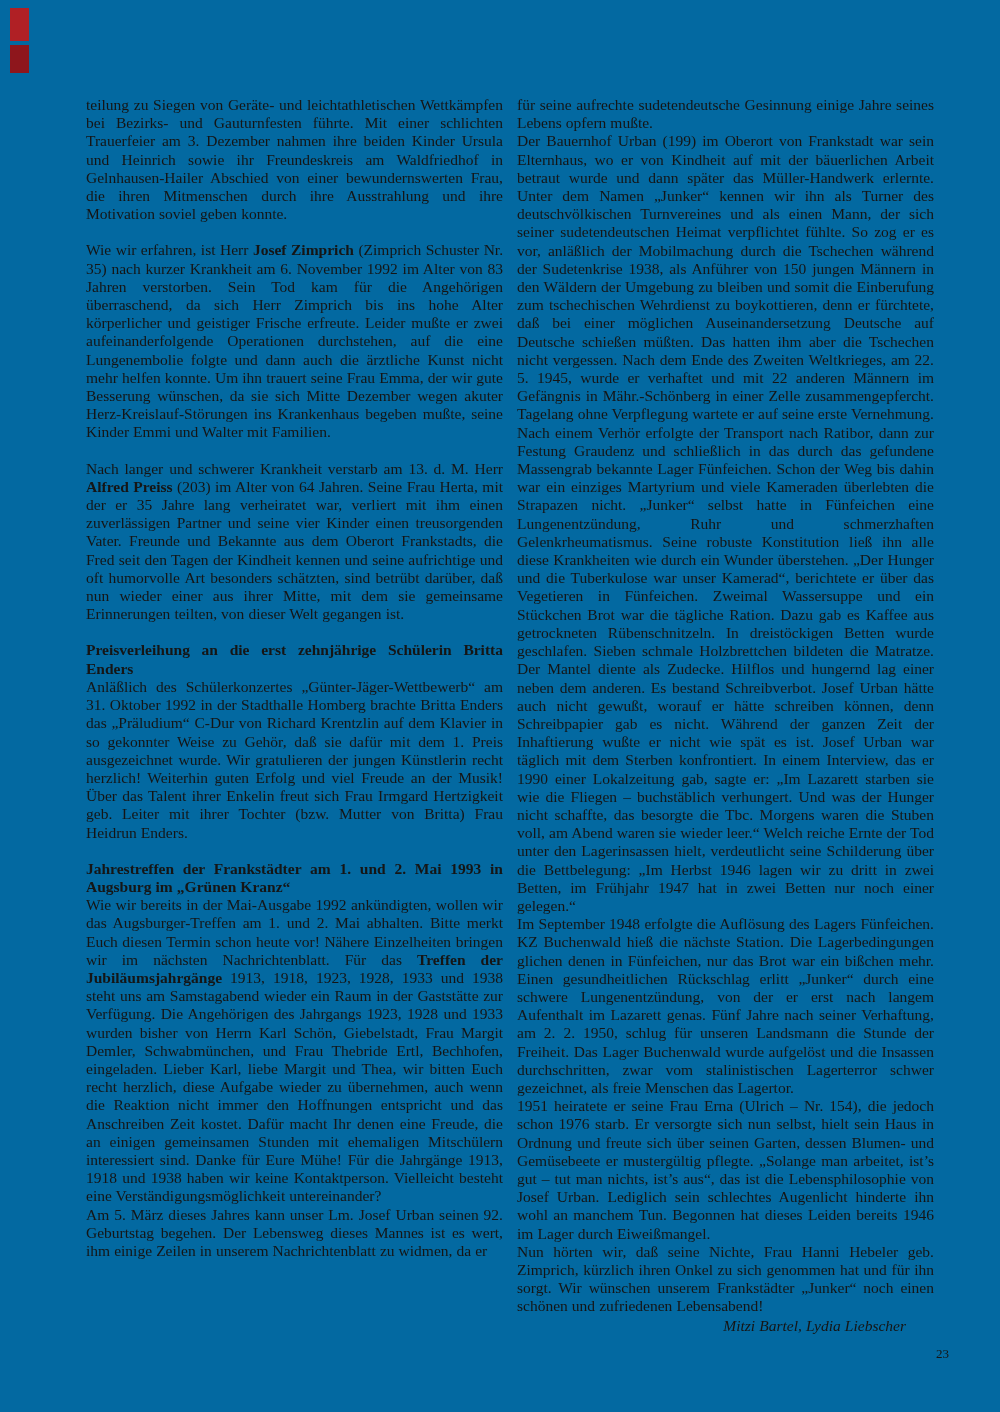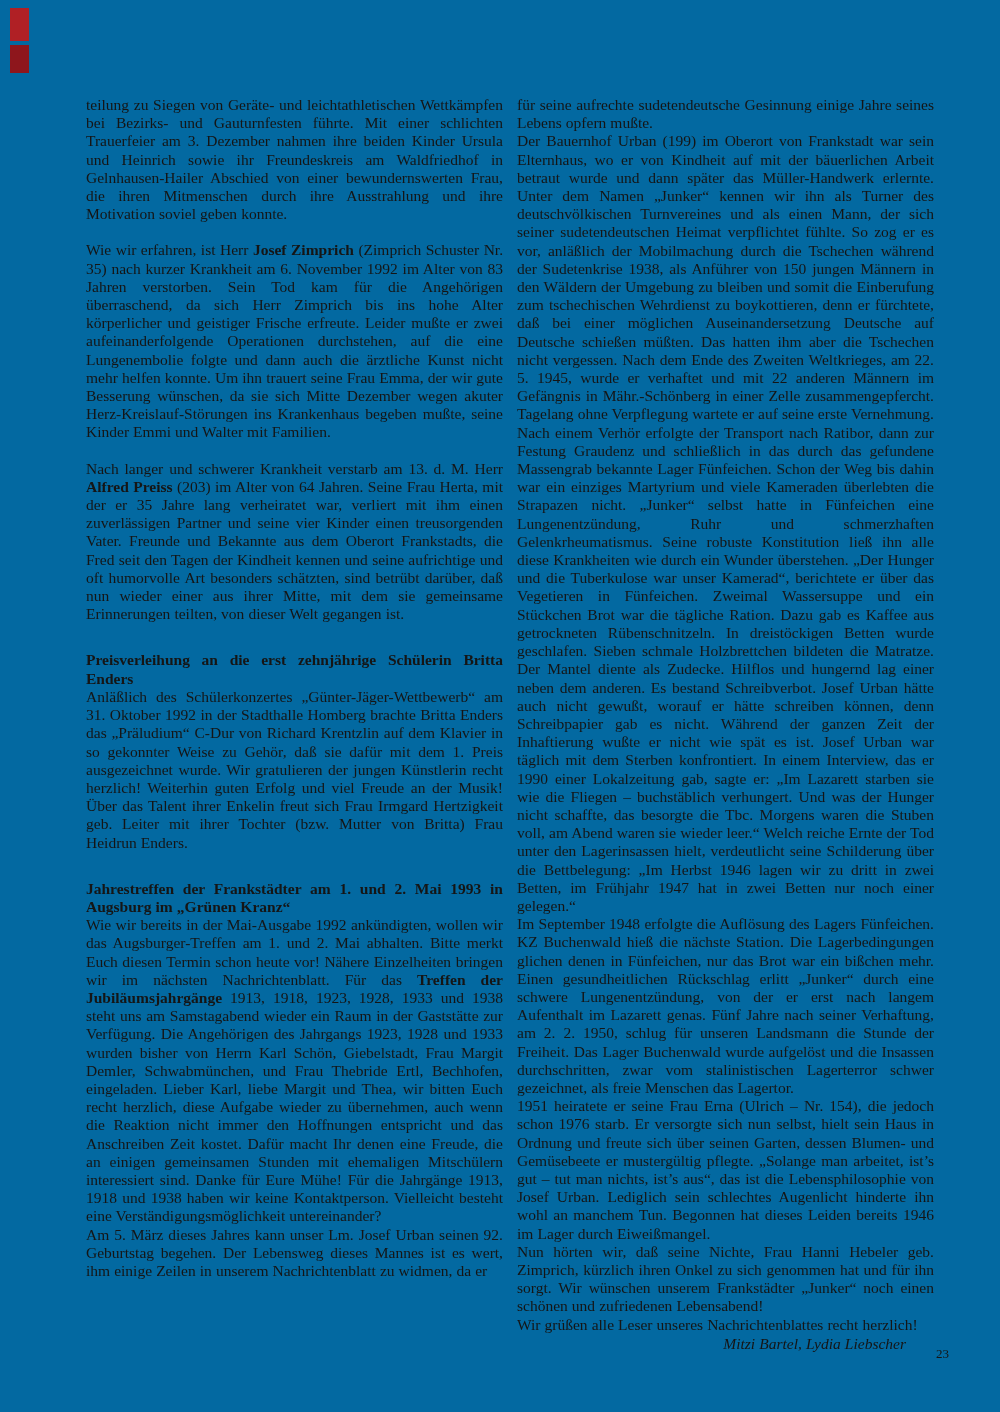--- a/index.html
+++ b/index.html
@@ -39,21 +39,21 @@
     word-spacing: 0.2px;
   }
   .col-left  { left: 86px; }
   .col-right { left: 517px; }
 
   p { margin: 0; }
   .gap { margin-top: 18px; }
 
   .subhead {
     font-weight: bold;
-    margin-top: 28px;
+    margin-top: 18px;
     text-align: justify;
   }
   .bighead {
     font-weight: bold;
     font-size: 21px;
     line-height: 25px;
     text-align: center;
     margin-top: 34px;
     margin-bottom: 14px;
     hyphens: none;
@@ -96,18 +96,17 @@
 
     <p>Am 5. März dieses Jahres kann unser Lm. Josef Urban seinen 92. Geburtstag begehen. Der Lebensweg dieses Mannes ist es wert, ihm einige Zeilen in unserem Nachrichtenblatt zu widmen, da er</p>
   </div>
 
   <div class="col col-right">
     <p>für seine aufrechte sudetendeutsche Gesinnung einige Jahre seines Lebens opfern mußte.</p>
     <p>Der Bauernhof Urban (199) im Oberort von Frankstadt war sein Elternhaus, wo er von Kindheit auf mit der bäuerlichen Arbeit betraut wurde und dann später das Müller-Handwerk erlernte. Unter dem Namen „Junker“ kennen wir ihn als Turner des deutschvölkischen Turnvereines und als einen Mann, der sich seiner sudetendeutschen Heimat verpflichtet fühlte. So zog er es vor, anläßlich der Mobilmachung durch die Tschechen während der Sudetenkrise 1938, als Anführer von 150 jungen Männern in den Wäldern der Umgebung zu bleiben und somit die Einberufung zum tschechischen Wehrdienst zu boykottieren, denn er fürchtete, daß bei einer möglichen Auseinandersetzung Deutsche auf Deutsche schießen müßten. Das hatten ihm aber die Tschechen nicht vergessen. Nach dem Ende des Zweiten Weltkrieges, am 22. 5. 1945, wurde er verhaftet und mit 22 anderen Männern im Gefängnis in Mähr.-Schönberg in einer Zelle zusammengepfercht. Tagelang ohne Verpflegung wartete er auf seine erste Vernehmung. Nach einem Verhör erfolgte der Transport nach Ratibor, dann zur Festung Graudenz und schließlich in das durch das gefundene Massengrab bekannte Lager Fünfeichen. Schon der Weg bis dahin war ein einziges Martyrium und viele Kameraden überlebten die Strapazen nicht. „Junker“ selbst hatte in Fünfeichen eine Lungenentzündung, Ruhr und schmerzhaften Gelenkrheumatismus. Seine robuste Konstitution ließ ihn alle diese Krankheiten wie durch ein Wunder überstehen. „Der Hunger und die Tuberkulose war unser Kamerad“, berichtete er über das Vegetieren in Fünfeichen. Zweimal Wassersuppe und ein Stückchen Brot war die tägliche Ration. Dazu gab es Kaffee aus getrockneten Rübenschnitzeln. In dreistöckigen Betten wurde geschlafen. Sieben schmale Holzbrettchen bildeten die Matratze. Der Mantel diente als Zudecke. Hilflos und hungernd lag einer neben dem anderen. Es bestand Schreibverbot. Josef Urban hätte auch nicht gewußt, worauf er hätte schreiben können, denn Schreibpapier gab es nicht. Während der ganzen Zeit der Inhaftierung wußte er nicht wie spät es ist. Josef Urban war täglich mit dem Sterben konfrontiert. In einem Interview, das er 1990 einer Lokalzeitung gab, sagte er: „Im Lazarett starben sie wie die Fliegen – buchstäblich verhungert. Und was der Hunger nicht schaffte, das besorgte die Tbc. Morgens waren die Stuben voll, am Abend waren sie wieder leer.“ Welch reiche Ernte der Tod unter den Lagerinsassen hielt, verdeutlicht seine Schilderung über die Bettbelegung: „Im Herbst 1946 lagen wir zu dritt in zwei Betten, im Frühjahr 1947 hat in zwei Betten nur noch einer gelegen.“</p>
     <p>Im September 1948 erfolgte die Auflösung des Lagers Fünfeichen. KZ Buchenwald hieß die nächste Station. Die Lagerbedingungen glichen denen in Fünfeichen, nur das Brot war ein bißchen mehr. Einen gesundheitlichen Rückschlag erlitt „Junker“ durch eine schwere Lungenentzündung, von der er erst nach langem Aufenthalt im Lazarett genas. Fünf Jahre nach seiner Verhaftung, am 2. 2. 1950, schlug für unseren Landsmann die Stunde der Freiheit. Das Lager Buchenwald wurde aufgelöst und die Insassen durchschritten, zwar vom stalinistischen Lagerterror schwer gezeichnet, als freie Menschen das Lagertor.</p>
     <p>1951 heiratete er seine Frau Erna (Ulrich – Nr. 154), die jedoch schon 1976 starb. Er versorgte sich nun selbst, hielt sein Haus in Ordnung und freute sich über seinen Garten, dessen Blumen- und Gemüsebeete er mustergültig pflegte. „Solange man arbeitet, ist’s gut – tut man nichts, ist’s aus“, das ist die Lebensphilosophie von Josef Urban. Lediglich sein schlechtes Augenlicht hinderte ihn wohl an manchem Tun. Begonnen hat dieses Leiden bereits 1946 im Lager durch Eiweißmangel.</p>
     <p>Nun hörten wir, daß seine Nichte, Frau Hanni Hebeler geb. Zimprich, kürzlich ihren Onkel zu sich genommen hat und für ihn sorgt. Wir wünschen unserem Frankstädter „Junker“ noch einen schönen und zufriedenen Lebensabend!</p>
-    <p>Wir grüßen alle Leser unseres Nachrichtenblattes recht herzlich!</p>
     <p class="signature">Mitzi Bartel, Lydia Liebscher</p>
   </div>
 
   <div class="page-number">23</div>
 </div>
 
 </body></html>

